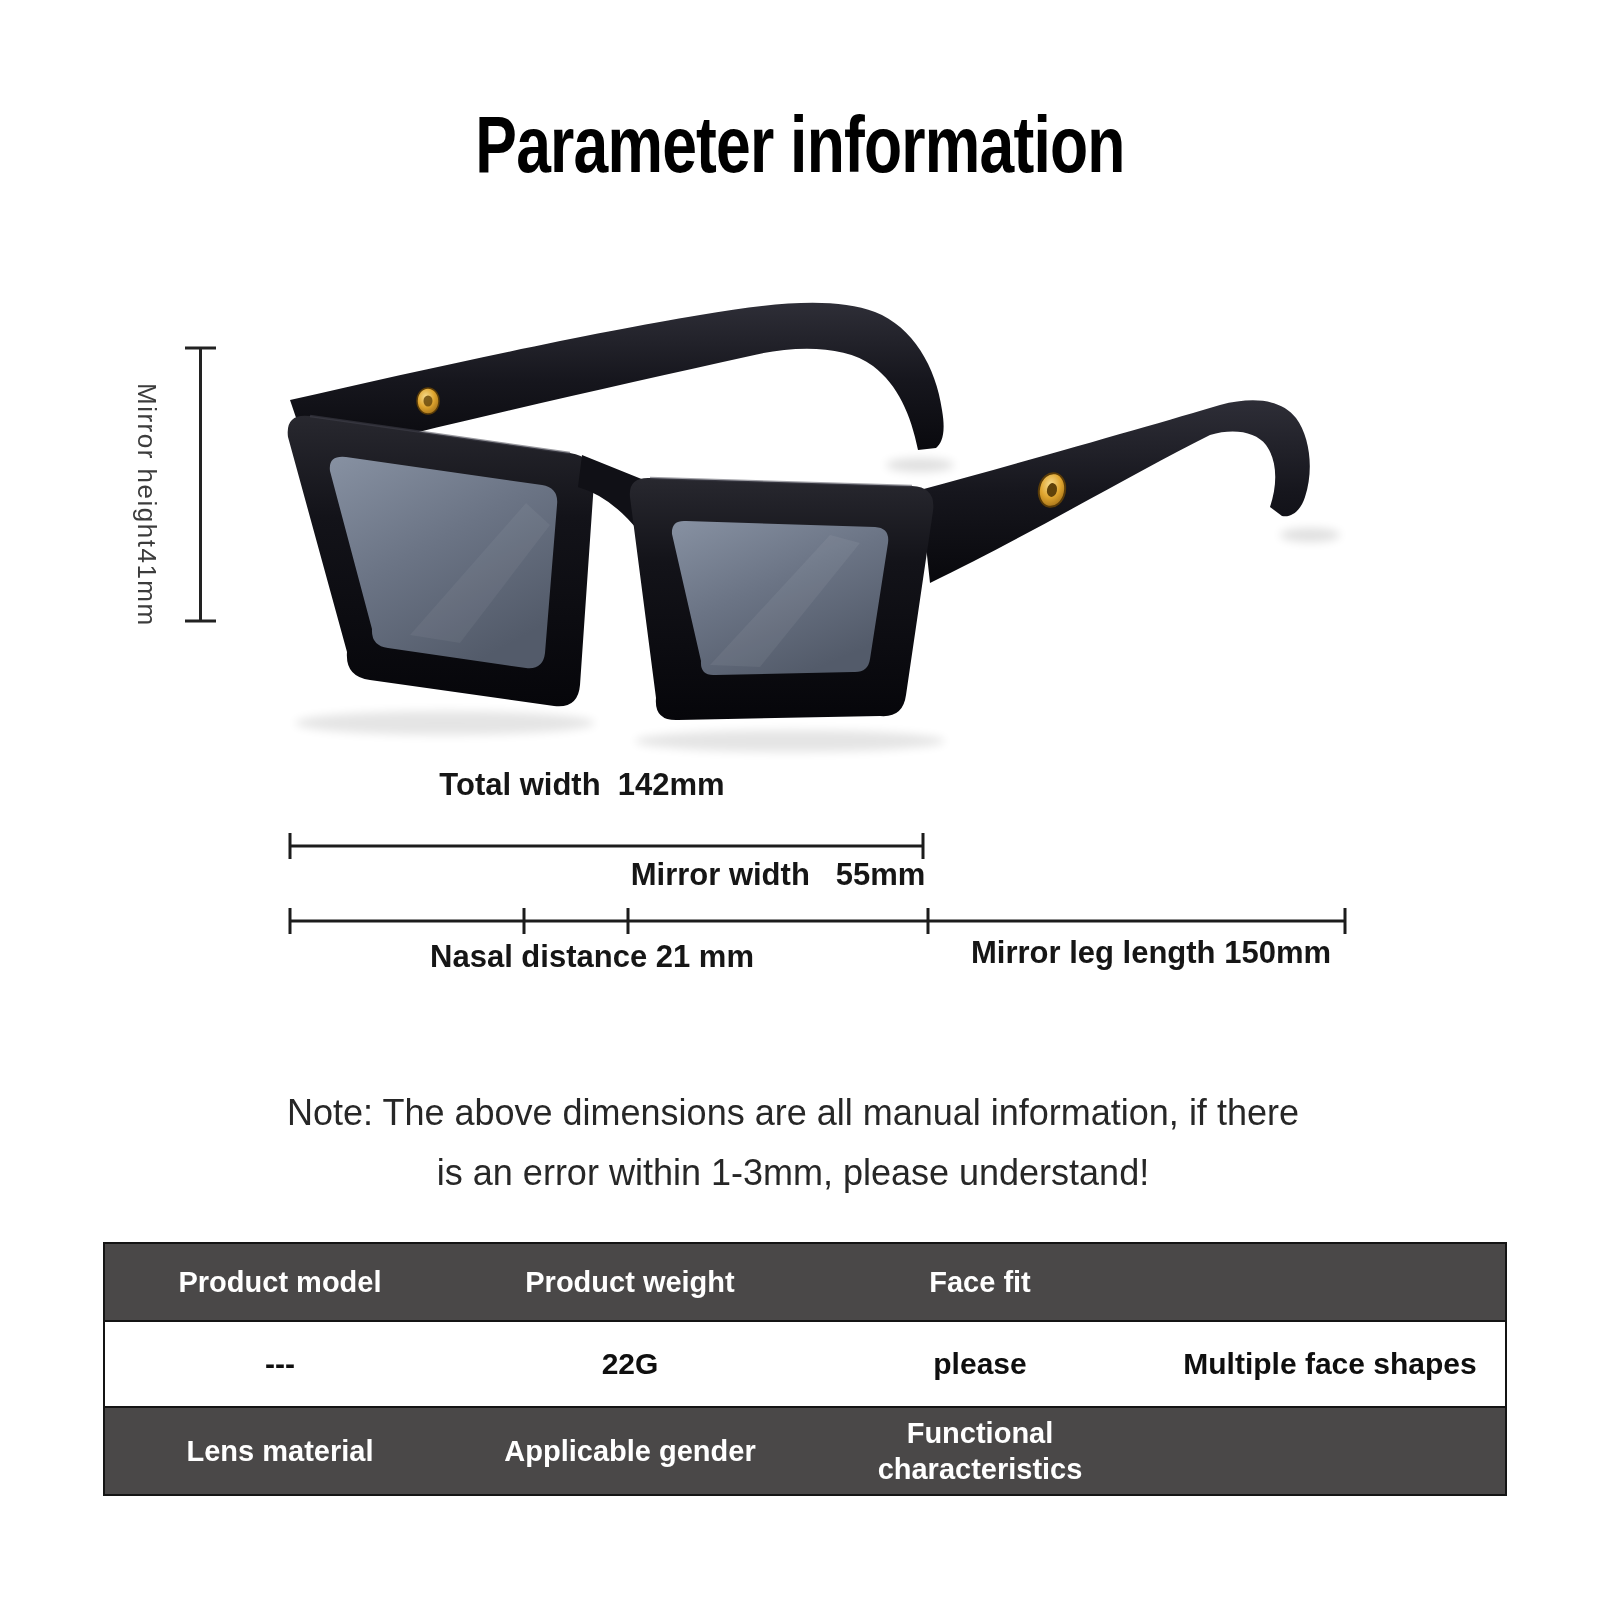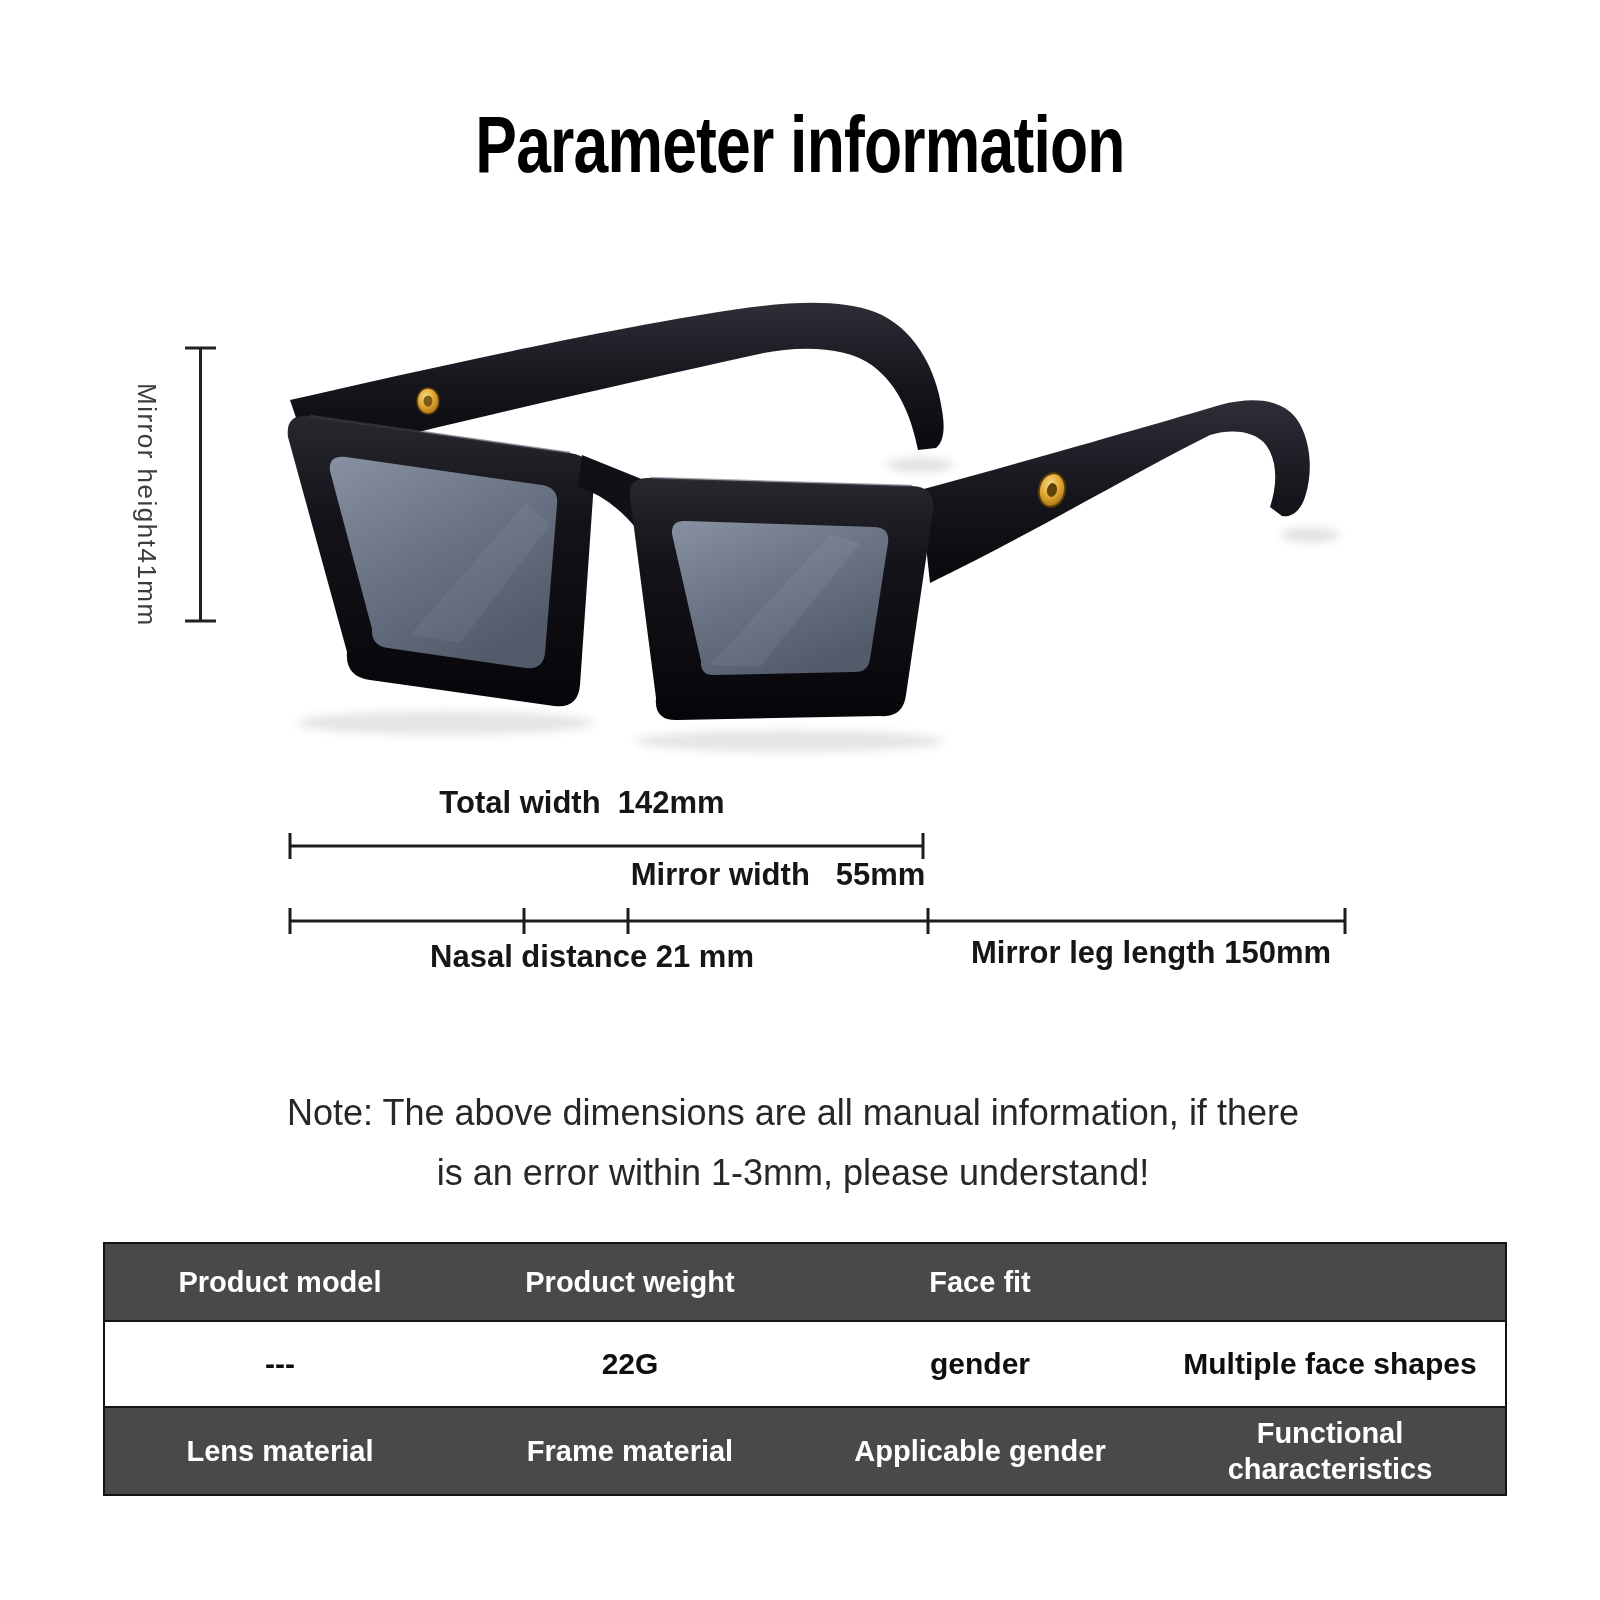--- a/index.html
+++ b/index.html
@@ -123,43 +123,42 @@
   <svg class="dim-svg" width="1600" height="210" viewBox="0 0 1600 210">
     <g stroke="#1c1c1c" stroke-width="3">
       <path d="M290,71 H923"></path>
       <path d="M290,58 V84 M923,58 V84"></path>
       <path d="M290,146 H1345"></path>
       <path d="M290,133 V159 M1345,133 V159"></path>
       <path d="M524,133 V159 M628,133 V159 M928,133 V159"></path>
     </g>
   </svg>
 
-  <div class="dim-label" style="left:332px;top:770px;">Total width  142mm</div>
+  <div class="dim-label" style="left:332px;top:752px;">Total width  142mm</div>
   <div class="dim-label" style="left:528px;top:842px;">Mirror width   55mm</div>
   <div class="dim-label" style="left:342px;top:924px;">Nasal distance 21 mm</div>
   <div class="dim-label" style="left:901px;top:920px;">Mirror leg length 150mm</div>
 
   <div class="note">
     <div>Note: The above dimensions are all manual information, if there</div>
     <div>is an error within 1-3mm, please understand!</div>
   </div>
 
   <div class="spec-table">
     <div class="spec-row row-header">
       <div class="spec-cell">Product model</div>
       <div class="spec-cell">Product weight</div>
       <div class="spec-cell">Face fit</div>
     </div>
     <div class="spec-row row-data row-data1">
       <div class="spec-cell">---</div>
       <div class="spec-cell">22G</div>
-      <div class="spec-cell">gender</div>
+      <div class="spec-cell">please</div>
       <div class="spec-cell">Multiple face shapes</div>
     </div>
     <div class="spec-row row-header row-header2">
       <div class="spec-cell">Lens material</div>
-      <div class="spec-cell">Frame material</div>
       <div class="spec-cell">Applicable gender</div>
       <div class="spec-cell">Functional characteristics</div>
     </div>
   </div>
 
 </div>
 
 </body></html>

